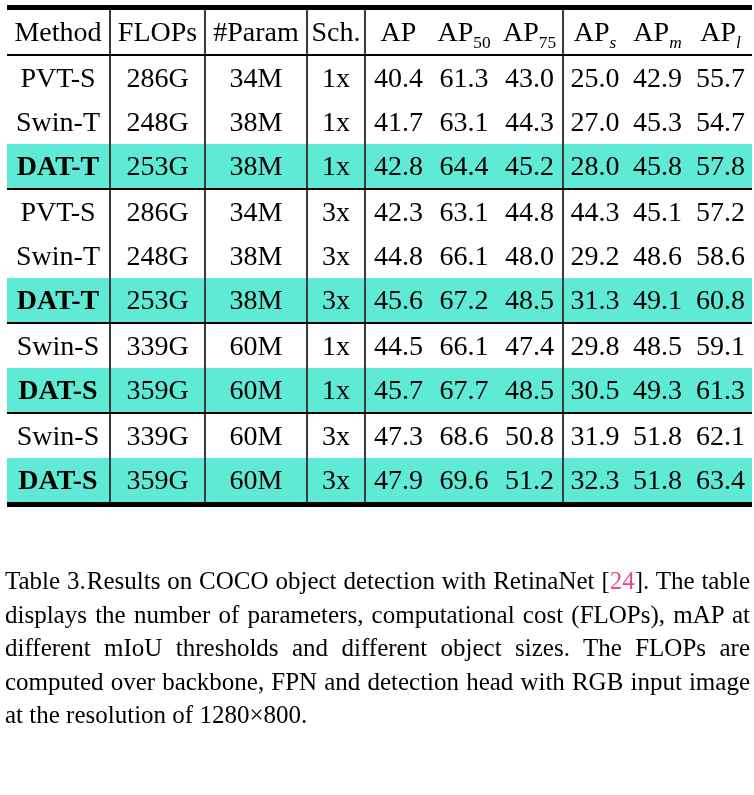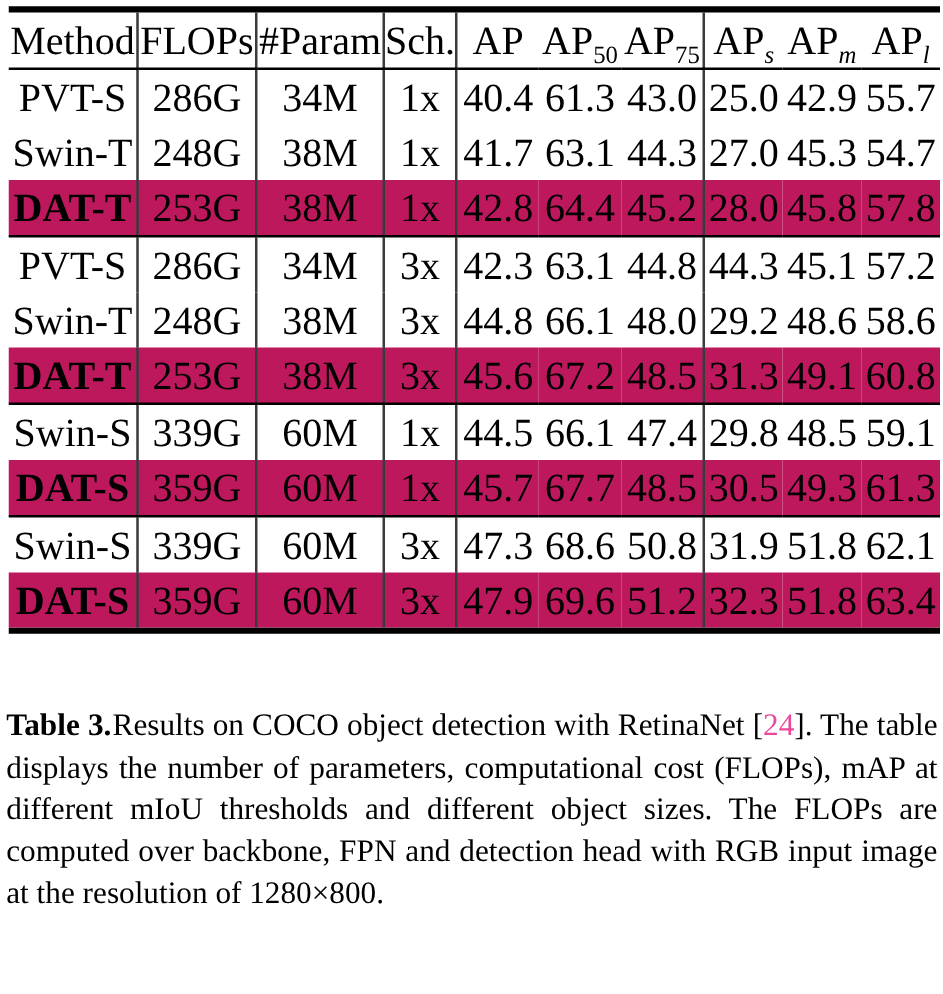--- a/index.html
+++ b/index.html
@@ -28,21 +28,21 @@
     text-align: center;
     font-weight: bold;
     font-size: 31px;
     line-height: 48px;
     white-space: nowrap;
   }
   table.results {
     border-collapse: collapse;
     table-layout: fixed;
     width: 745px;
-    font-size: 32px;
+    font-size: 28px;
   }
   col.c-method { width: 103px; }
   col.c-flops  { width: 95px; }
   col.c-param  { width: 102px; }
   col.c-sch    { width: 58px; }
   col.c-ap     { width: 66px; }
   col.c-ap50   { width: 66px; }
   col.c-ap75   { width: 66px; }
   col.c-aps    { width: 63px; }
   col.c-apm    { width: 63px; }
@@ -56,34 +56,34 @@
     white-space: nowrap;
   }
   table.results td {
     height: 44px;
     text-align: center;
     padding: 0;
     white-space: nowrap;
   }
   .vr { border-right: 2px solid #3a3a3a; }
   tr.group-end td { border-bottom: 2px solid #000; }
-  tr.highlight { background: #be185d; }
+  tr.highlight { background: #5eead4; }
   td.bold { font-weight: bold; }
   table.results sub {
     font-size: 0.62em;
     line-height: 0;
   }
   sub.it { font-style: italic; }
   .caption {
     margin: 57px 4px 0 5px;
     font-size: 25px;
     line-height: 33.5px;
     text-align: justify;
   }
-  .cap-label { margin-right: 1px; font-weight: bold; }
+  .cap-label { margin-right: 1px; }
   .cite { color: #ec4899; }
 </style>
 </head>
 <body>
 
 <div class="page">
 
   <div class="tablebox">
 
     <table class="results">

